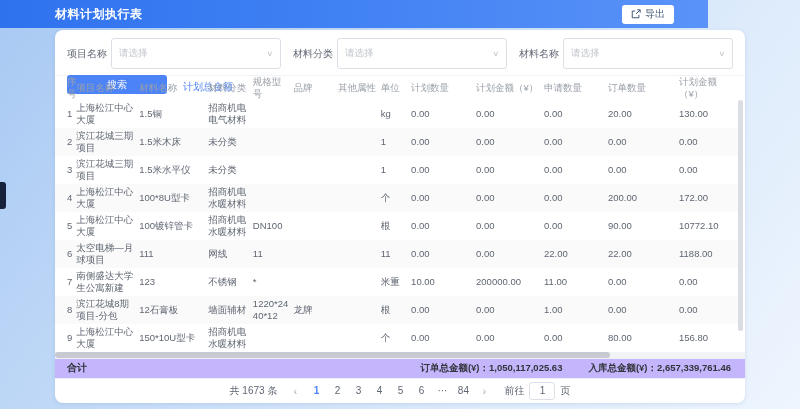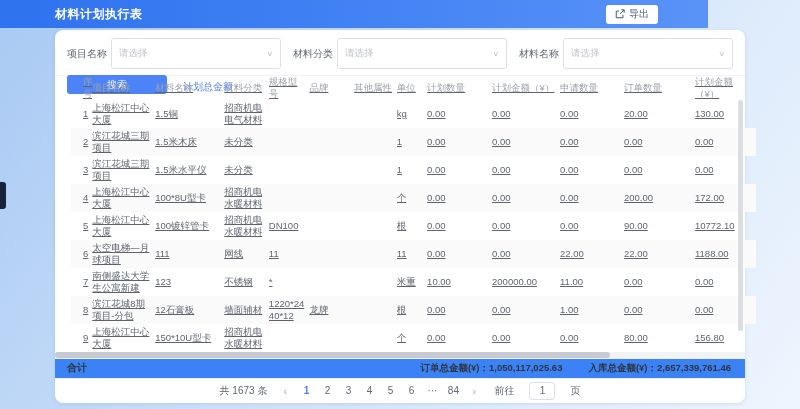--- a/index.html
+++ b/index.html
@@ -10,21 +10,21 @@
     position:relative; font-size:10px; color:#606266;
   }
   
   .topbar{
     position:absolute; left:0; top:0; width:708px; height:28px;
     background:linear-gradient(90deg,#2f72ee 0%,#3f80f3 45%,#5a93f8 100%);
     display:flex; align-items:center;
   }
   .topbar .title{ margin-left:55px; color:#fff; font-size:12px; font-weight:bold; letter-spacing:.5px;}
   .export-btn{
-    margin-left:auto; margin-right:50px; background:#fff; border:none; border-radius:3px;
+    margin-left:auto; margin-right:34px; background:#fff; border:none; border-radius:3px;
     height:19px; padding:0 9px; display:flex; align-items:center; gap:4px;
     font-size:10px; color:#44597a; cursor:pointer;
   }
   .export-btn svg{ display:block; }
   
   .side-handle{
     position:absolute; left:0; top:182px; width:6px; height:27px;
     background:#17223b; border-radius:0 3px 3px 0; cursor:pointer;
   }
   
@@ -45,53 +45,53 @@
   .fselect .ph{ color:#c0c4cc; font-size:9.5px; }
   .fselect .chev{ margin-left:auto; color:#c0c4cc; font-size:9px; transform:scaleY(.8); }
   .btn-row{ display:flex; align-items:flex-end; margin-top:6px; }
   .search-btn{
     width:100px; height:19px; background:var(--accent,#4c83f6); color:#fff; border:none;
     border-radius:3px; font-size:10px; cursor:pointer;
   }
   .clear-link{ margin-left:16px; color:var(--accent,#4c83f6); font-size:10px; cursor:pointer; }
   
   .tblwrap{ position:relative; }
-  table{ width:685px; table-layout:fixed; border-collapse:collapse; margin-left:16px;text-decoration:underline; }
+  table{ width:685px; table-layout:fixed; border-collapse:collapse; margin-left:0; }
   th,td{ text-align:left; font-weight:normal; padding:0 4px 0 0; vertical-align:middle;
          overflow:hidden; word-break:break-all; line-height:12px; font-size:9.5px; }
   th:first-child,td:first-child{ padding-left:12px; }
   thead th{ height:21px; color:#9aa0a8; }
   tbody td{ height:28px; color:#5f6672; }
   tbody tr.alt{ background:#fafafa; }
   td:nth-child(4){ white-space:pre-line; }
   .vscroll{
     position:absolute; right:2px; top:24px; width:5px; height:231px;
     background:#dadde2; border-radius:3px; cursor:pointer;
   }
   .hscroll{ height:6px; background:#f2f3f5; position:relative; }
   .hscroll .thumb{ position:absolute; left:0; top:0; height:6px; width:555px;
     background:#c7cad0; border-radius:3px; cursor:pointer; }
   
   .summary{
-    height:22px; background:#3b82f6; border-top:1px solid #eef0f3; border-bottom:1px solid #eef0f3;
+    height:22px; background:#c4b5fd; border-top:1px solid #eef0f3; border-bottom:1px solid #eef0f3;
     display:flex; align-items:center; padding:0 14px 0 12px; color:#30343b;
   }
   .summary .sum-label{ font-weight:bold; font-size:10px; }
   .sum-items{ margin-left:auto; display:flex; gap:26px; }
   .sum-item{ font-size:9.5px; font-weight:bold; color:#30343b; }
   
   .pager{
     height:25px; display:flex; align-items:center; justify-content:center; gap:7px;
     color:#5f6672; font-size:10px;
   }
   .pager .total{ margin-right:4px; }
   .pg{ min-width:14px; text-align:center; cursor:pointer; color:#5f6672; }
   .pg.active{ color:var(--accent,#4c83f6); font-weight:bold; }
   .pg.arrow{ color:#a7adb5; font-size:11px; }
-  .goto{ display:flex; align-items:center; gap:15px; margin-left:6px; }
+  .goto{ display:flex; align-items:center; gap:5px; margin-left:6px; }
   .goto input{
     width:26px; height:18px; border:1px solid #dcdfe6; border-radius:3px;
     text-align:center; font-size:10px; color:#5f6672; outline:none;
   }
 </style>
 </head>
 <body>
 
 <div class="topbar">
   <span class="title">材料计划执行表</span>

